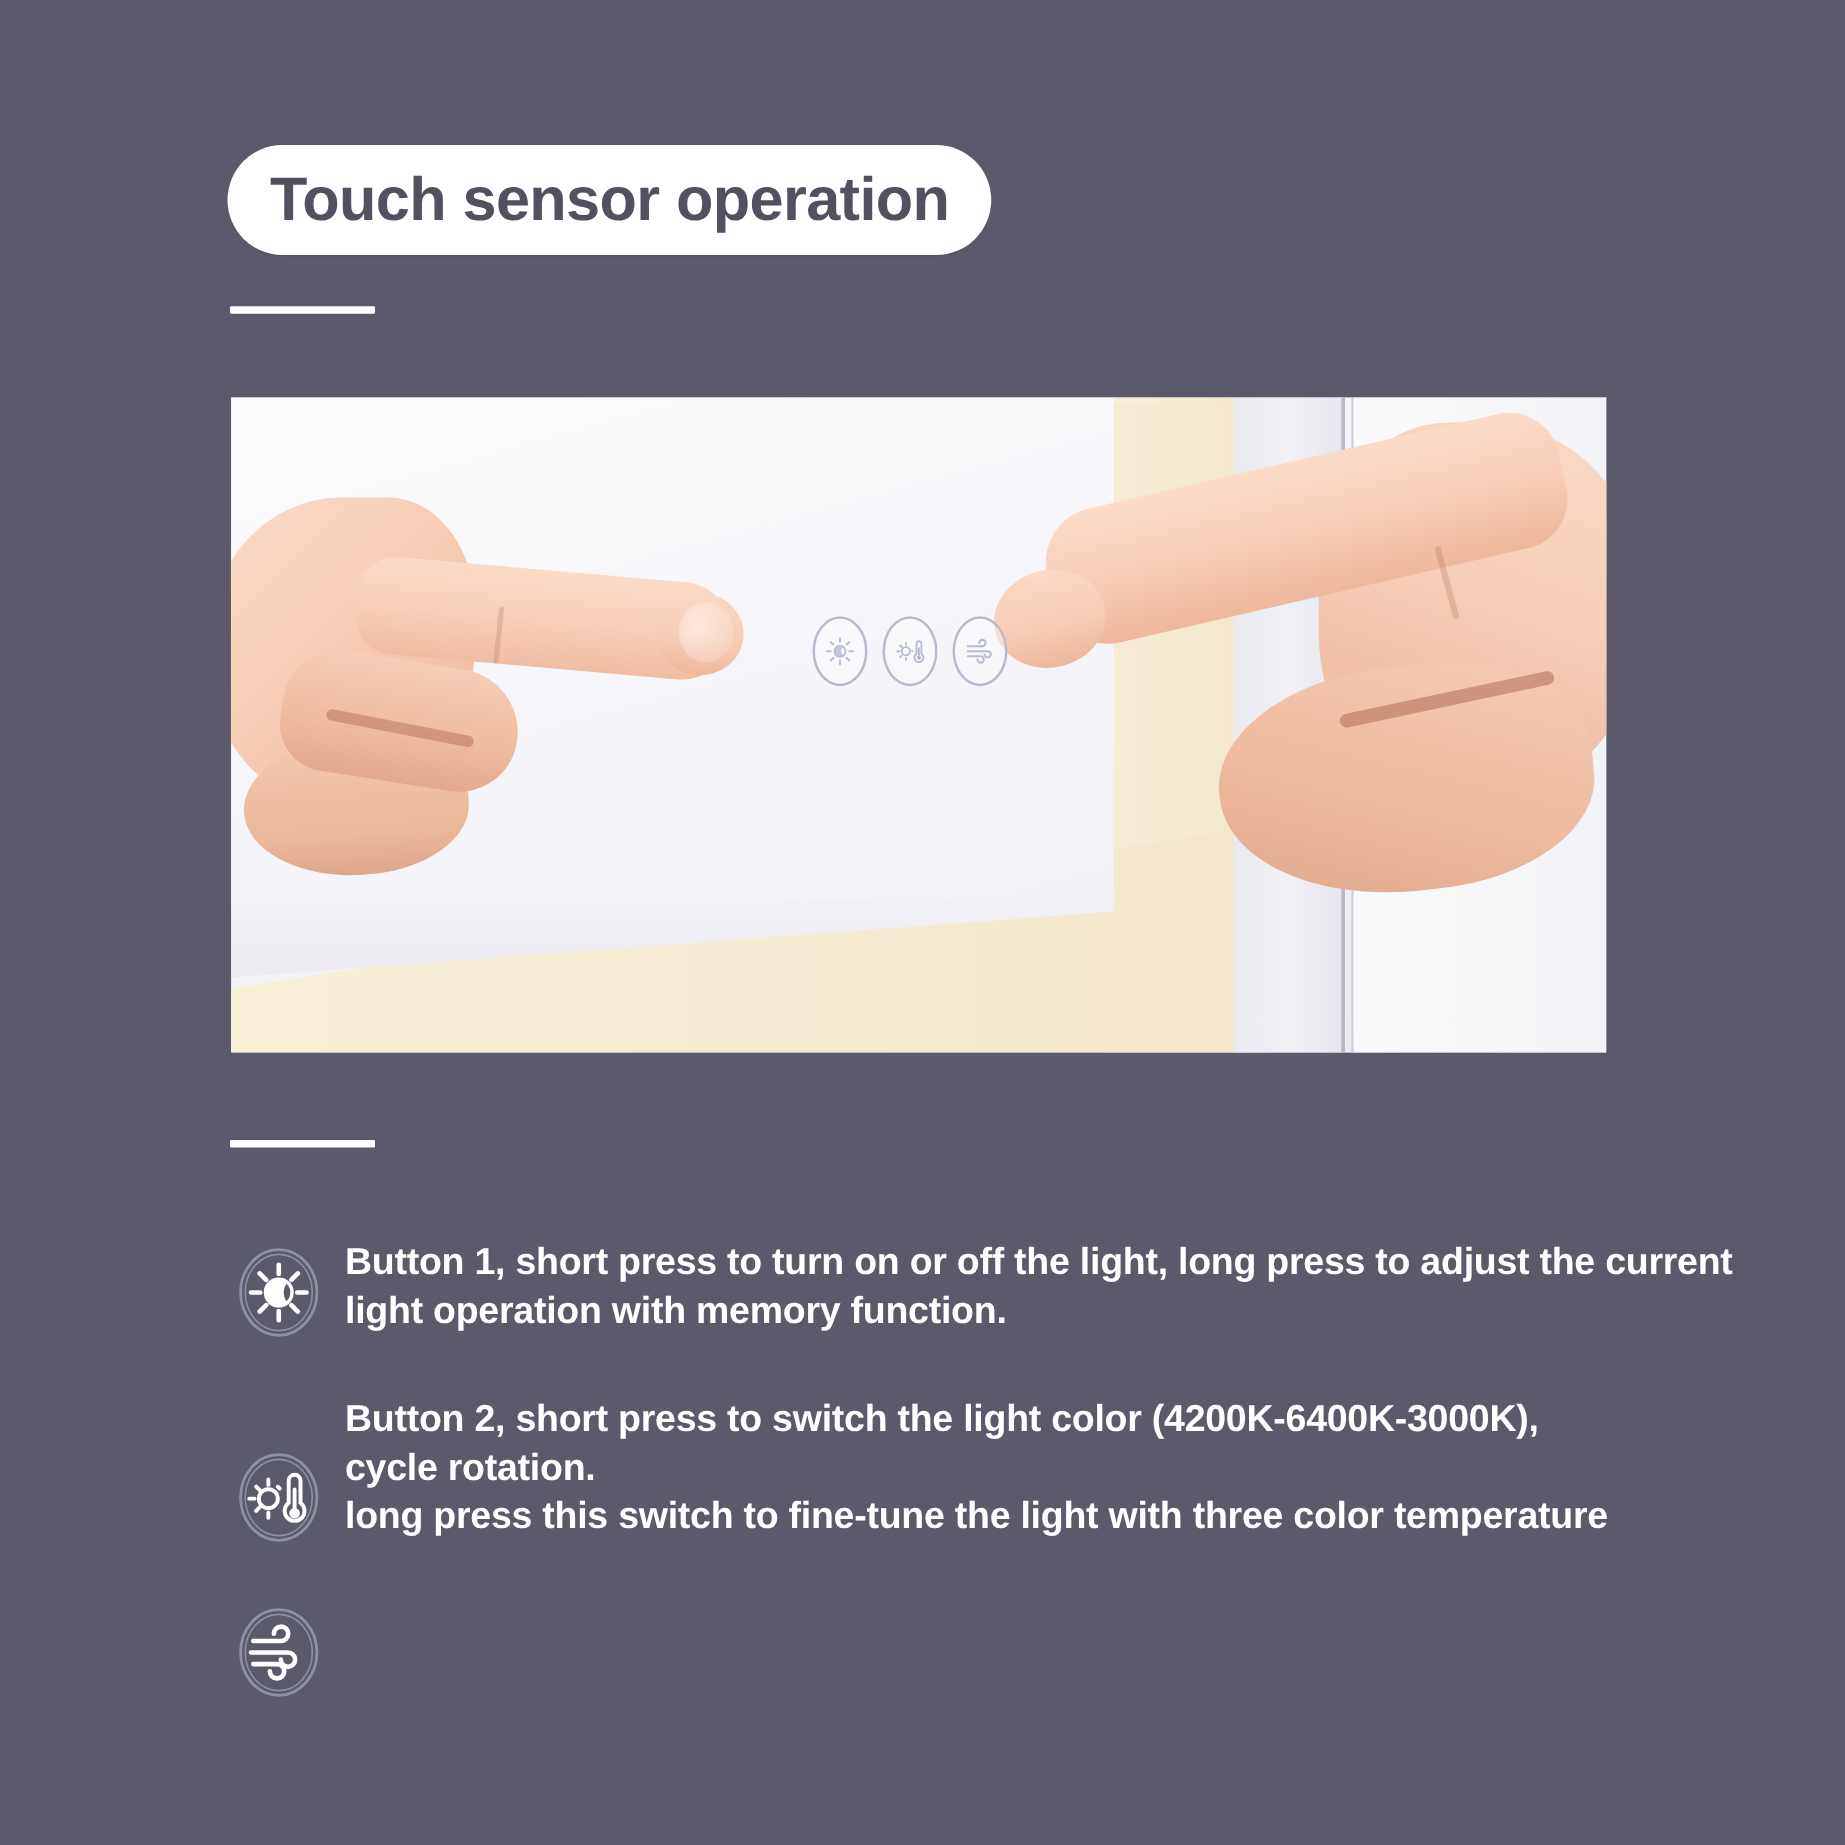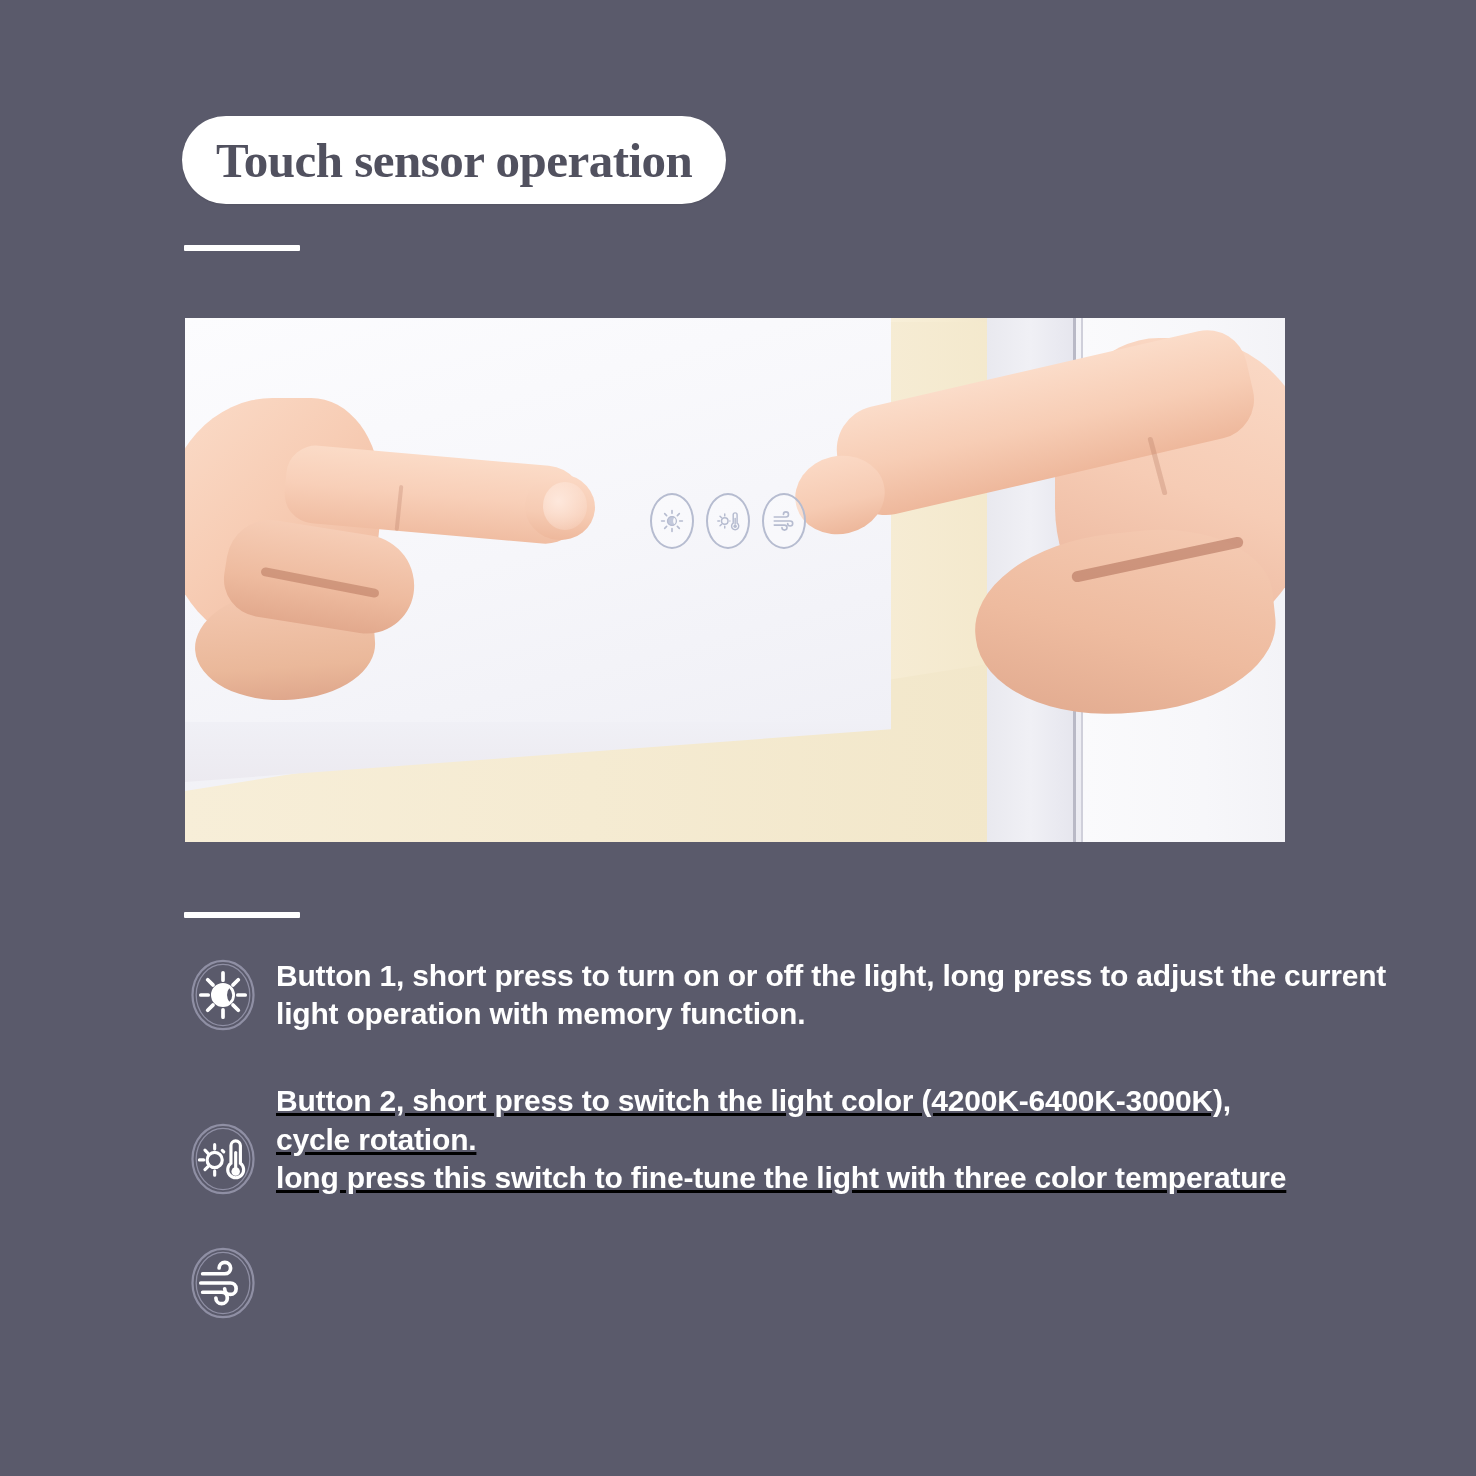--- a/index.html
+++ b/index.html
@@ -24,21 +24,20 @@
     position: absolute;
     left: 182px;
     top: 116px;
     height: 88px;
     padding: 0 34px;
     background: #ffffff;
     border-radius: 44px;
     display: flex;
     align-items: center;
     box-shadow: 0 1px 2px rgba(0,0,0,0.08);
-    font-family: Liberation Serif, serif;
   }
   .title-pill .title-text {
     font-size: 49px;
     font-weight: bold;
     color: #51515f;
     letter-spacing: -0.5px;
     white-space: nowrap;
     line-height: 1;
   }
 
@@ -278,22 +277,23 @@
 
   
   .instructions {
     position: absolute;
     left: 184px;
     top: 952px;
     width: 1200px;
   }
   .instr-row {
     display: flex;
-    align-items: flex-end;
+    align-items: flex-start;
     margin-bottom: 38px;
+    margin-top: 39px;
   }
   .instr-icon {
     flex: 0 0 auto;
     width: 78px;
     height: 78px;
     display: flex;
     align-items: center;
     justify-content: center;
     margin-top: 4px;
   }
@@ -303,21 +303,21 @@
     color: #ffffff;
     font-size: 30px;
     font-weight: bold;
     line-height: 1.29;
     letter-spacing: -0.2px;
   }
   .instr-text .line { display: block; white-space: nowrap; }
 
   
   .row-1 { margin-bottom: 44px; }
-  .row-2 { margin-bottom: 40px; text-decoration: underline; }
+  .row-2 { margin-bottom: 40px; }
   .row-2 .instr-icon { margin-top: 42px; }
   .row-3 .instr-icon { margin-top: 6px; }
 </style>
 </head>
 <body>
 
 <div class="page">
 
   <div class="title-pill">
     <span class="title-text">Touch sensor operation</span>

